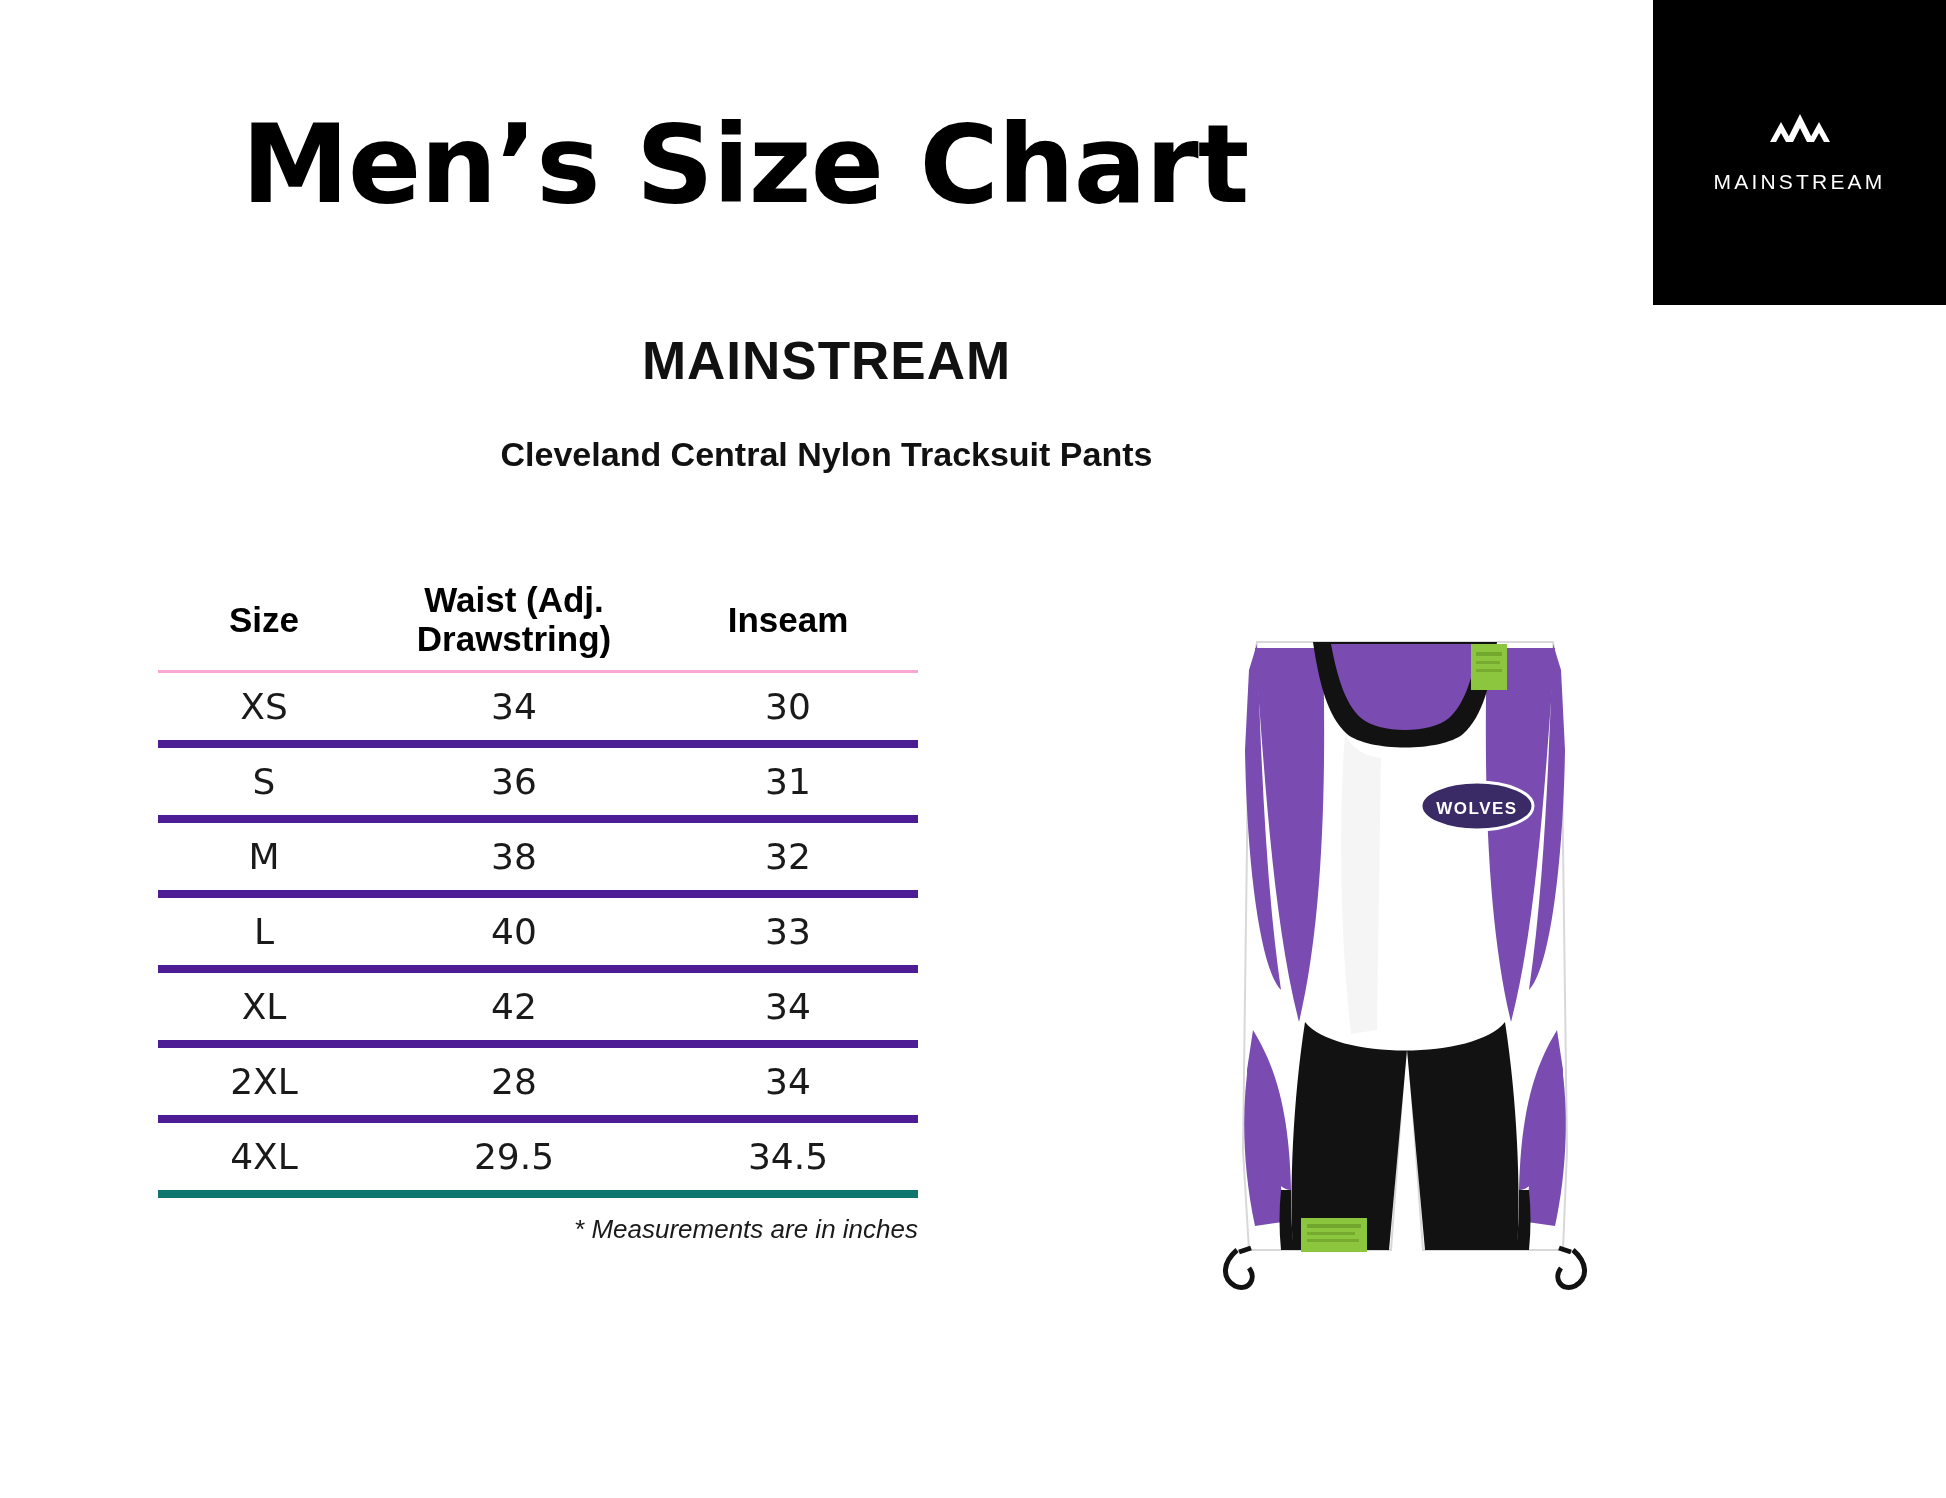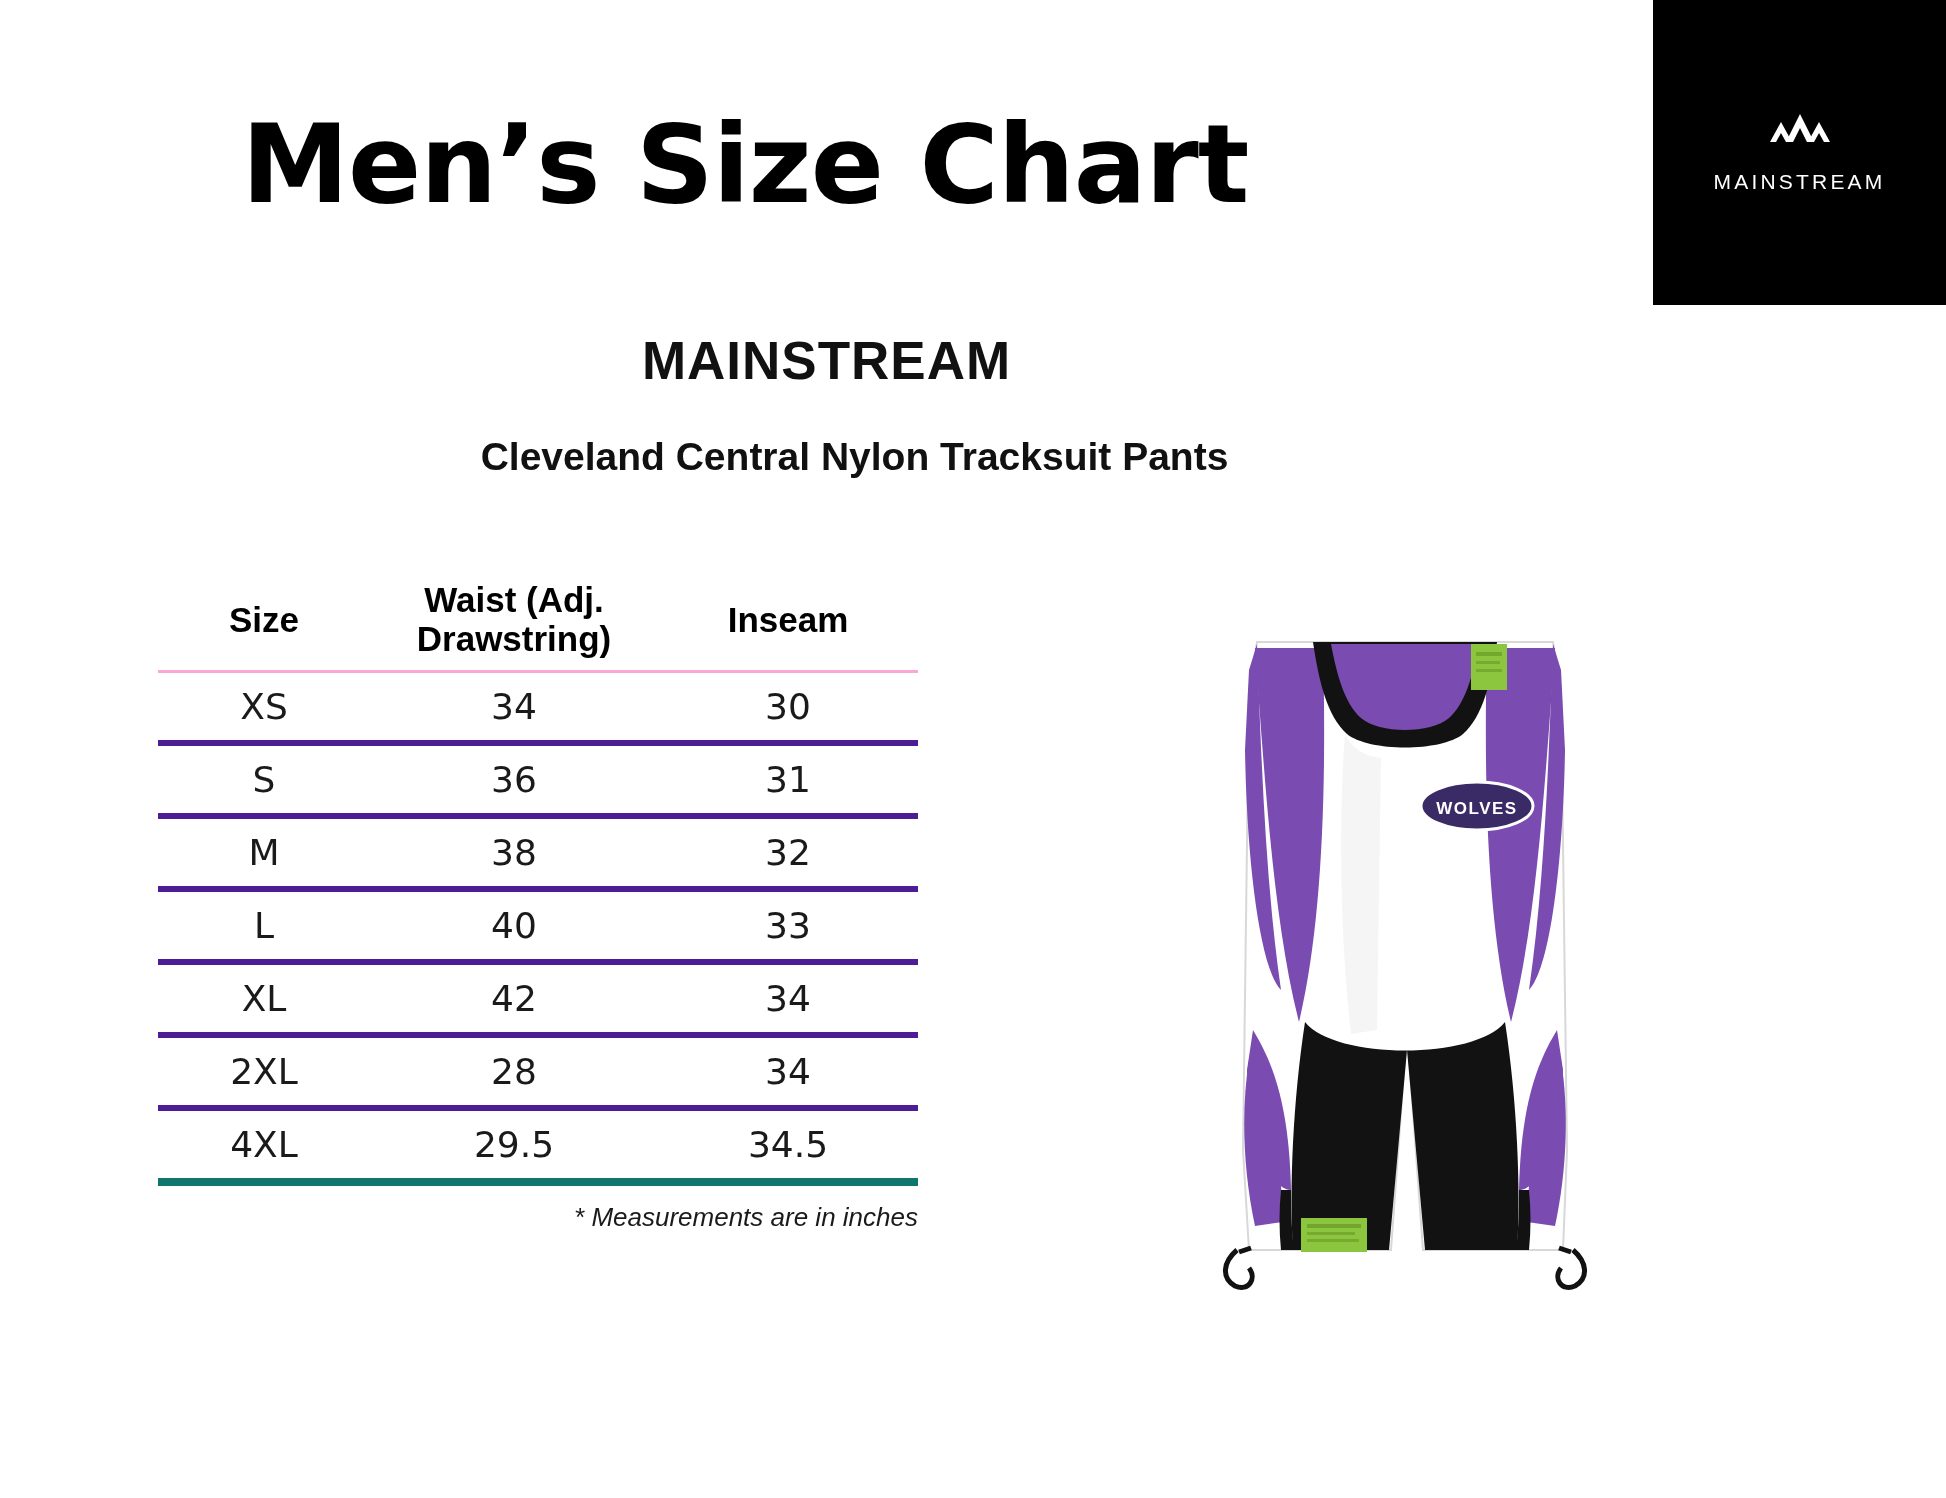--- a/index.html
+++ b/index.html
@@ -66,24 +66,23 @@
     font-weight: 700;
     letter-spacing: 1px;
     color: #111111;
   }
   .subtitle-product {
     position: absolute;
     top: 435px;
     left: 0;
     width: 1653px;
     text-align: center;
-    font-size: 39px;
+    font-size: 34px;
     font-weight: 700;
     color: #111111;
-    margin-left: 28px;
   }
 
   
   .table-wrap {
     position: absolute;
     top: 580px;
     left: 158px;
     width: 760px;
   }
   table.size-table {
@@ -104,21 +103,21 @@
   table.size-table th.col-inseam { width: 260px; text-align: center; }
 
   table.size-table thead tr {
     border-bottom: 3px solid #f9a8d4;
   }
   table.size-table td {
     font-size: 36px;
     font-weight: 400;
     text-align: center;
     padding: 13px 0 13px 0;
-    border-bottom: 6px solid #4c1d95;
+    border-bottom: 8px solid #4c1d95;
     color: #1a1a1a;
     font-family: "DejaVu Sans", sans-serif;
   }
   table.size-table tbody tr:last-child td {
     border-bottom: 8px solid #0f766e;
   }
   .footnote {
     margin-top: 16px;
     width: 760px;
     text-align: right;

